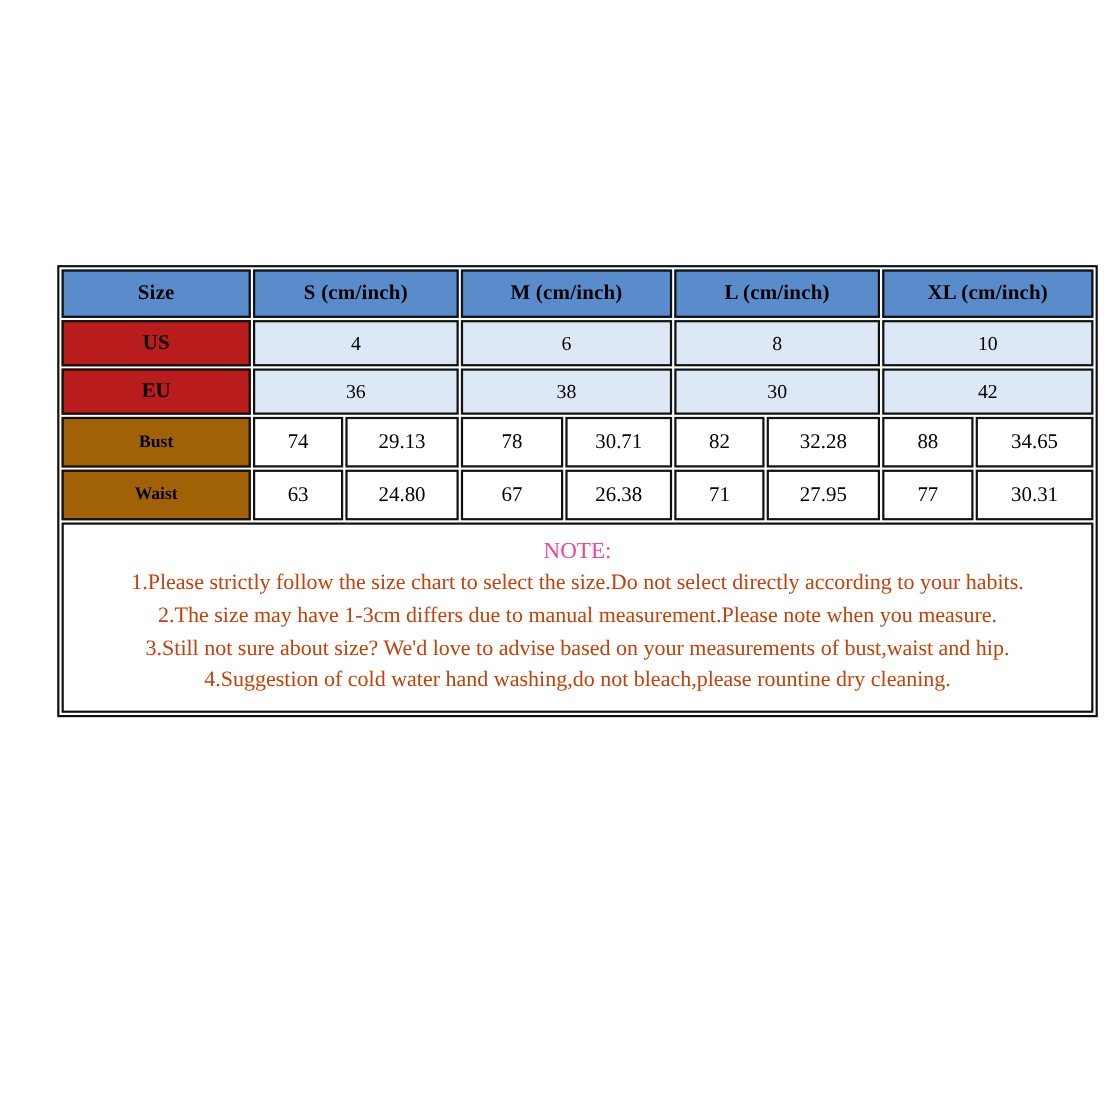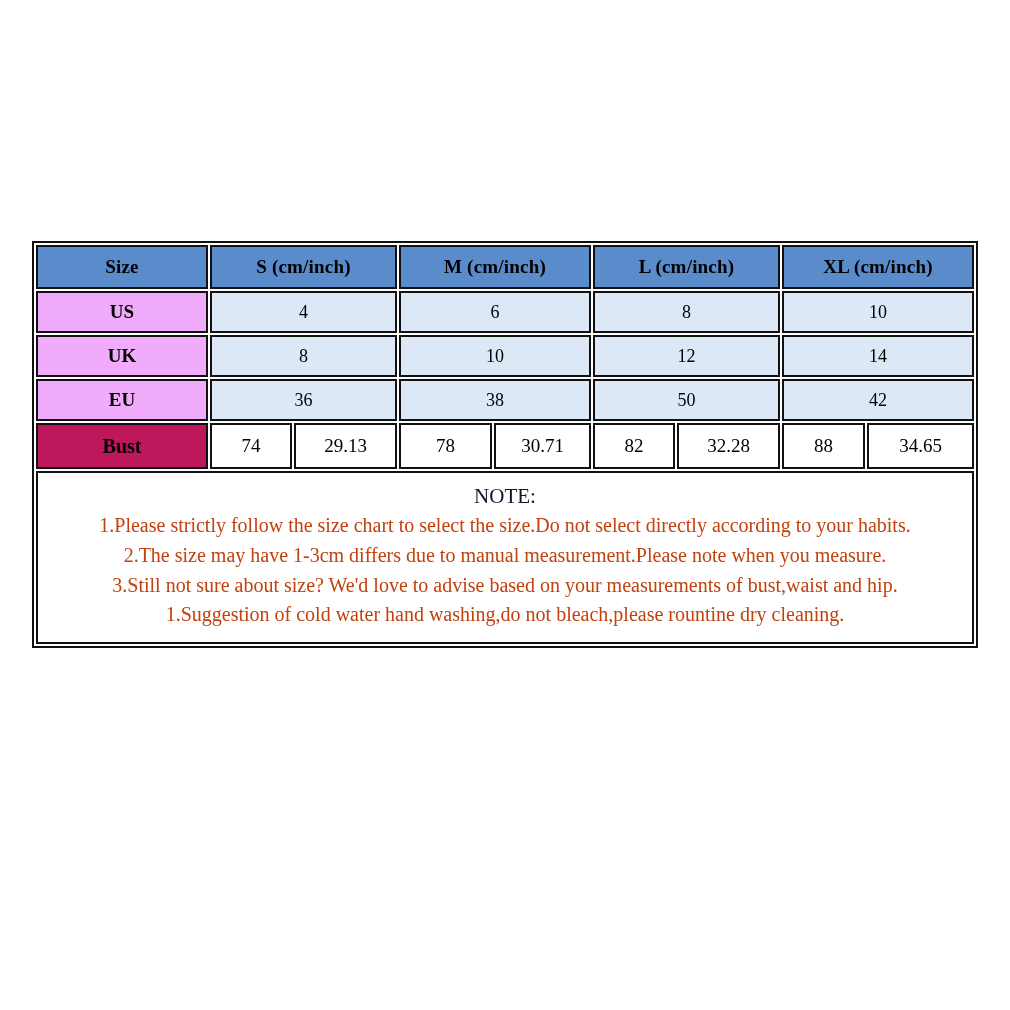--- a/index.html
+++ b/index.html
@@ -10,21 +10,21 @@
   body {
     width: 1010px;
     height: 1010px;
     font-family: "Liberation Serif", "DejaVu Serif", serif;
     position: relative;
     overflow: hidden;
   }
 
   #chart-wrap {
     position: absolute;
-    left: 32px;
+    left: 52px;
     top: 241px;
     width: 938px;
   }
 
   table.size-chart {
     border-collapse: separate;
     border-spacing: 2px;
     width: 938px;
     table-layout: fixed;
     background: #ffffff;
@@ -57,47 +57,47 @@
   }
   tr.std-row td.value-cell {
     background: #dce8f5;
     font-weight: normal;
     font-size: 18px;
   }
   tr.std-row td {
     height: 38px;
   }
   tr.std-row td.label-cell {
-    background: #f0abfc;
+    background: #b91c1c;
   }
 
   
   tr.meas-row td.label-cell {
-    background: #be185d;
+    background: #a16207;
     font-weight: bold;
-    font-size: 20px;
+    font-size: 16px;
   }
   tr.meas-row td.num-cell {
     background: #ffffff;
     font-weight: normal;
     font-size: 19px;
     margin-top: 36px;
   }
   tr.meas-row td {
     height: 42px;
   }
 
   
   tr.note-row td {
     background: #ffffff;
     padding: 8px 10px 12px 10px;
     text-align: center;
   }
   .note-title {
-    color: #0f172a;
+    color: #ec4899;
     font-size: 21px;
     line-height: 1.45;
     font-family: "Liberation Serif", "DejaVu Serif", serif;
   }
   .note-line {
     color: #c2410c;
     font-size: 20px;
     line-height: 1.48;
     font-family: "Liberation Serif", "DejaVu Serif", serif;
     white-space: nowrap;
@@ -130,56 +130,60 @@
       </tr>
 
       <tr class="std-row">
         <td class="label-cell">US</td>
         <td class="value-cell" colspan="2">4</td>
         <td class="value-cell" colspan="2">6</td>
         <td class="value-cell" colspan="2">8</td>
         <td class="value-cell" colspan="2">10</td>
       </tr>
 
-      <tr class="std-row">
-        <td class="label-cell">UK</td>
-        <td class="value-cell" colspan="2">8</td>
-        <td class="value-cell" colspan="2">10</td>
-        <td class="value-cell" colspan="2">12</td>
-        <td class="value-cell" colspan="2">14</td>
-      </tr>
 
       <tr class="std-row">
         <td class="label-cell">EU</td>
         <td class="value-cell" colspan="2">36</td>
         <td class="value-cell" colspan="2">38</td>
-        <td class="value-cell" colspan="2">50</td>
+        <td class="value-cell" colspan="2">30</td>
         <td class="value-cell" colspan="2">42</td>
       </tr>
 
       <tr class="meas-row">
         <td class="label-cell">Bust</td>
         <td class="num-cell">74</td>
         <td class="num-cell">29.13</td>
         <td class="num-cell">78</td>
         <td class="num-cell">30.71</td>
         <td class="num-cell">82</td>
         <td class="num-cell">32.28</td>
         <td class="num-cell">88</td>
         <td class="num-cell">34.65</td>
       </tr>
 
+      <tr class="meas-row">
+        <td class="label-cell">Waist</td>
+        <td class="num-cell">63</td>
+        <td class="num-cell">24.80</td>
+        <td class="num-cell">67</td>
+        <td class="num-cell">26.38</td>
+        <td class="num-cell">71</td>
+        <td class="num-cell">27.95</td>
+        <td class="num-cell">77</td>
+        <td class="num-cell">30.31</td>
+      </tr>
 
 
 
       <tr class="note-row">
         <td colspan="9">
           <div class="note-title">NOTE:</div>
           <div class="note-line">1.Please strictly follow the size chart to select the size.Do not select directly according to your habits.</div>
           <div class="note-line">2.The size may have 1-3cm differs due to manual measurement.Please note when you measure.</div>
           <div class="note-line">3.Still not sure about size? We'd love to advise based on your measurements of bust,waist and hip.</div>
-          <div class="note-line">1.Suggestion of cold water hand washing,do not bleach,please rountine dry cleaning.</div>
+          <div class="note-line">4.Suggestion of cold water hand washing,do not bleach,please rountine dry cleaning.</div>
         </td>
       </tr>
 
     </tbody>
   </table>
 </div>
 
 </body></html>

